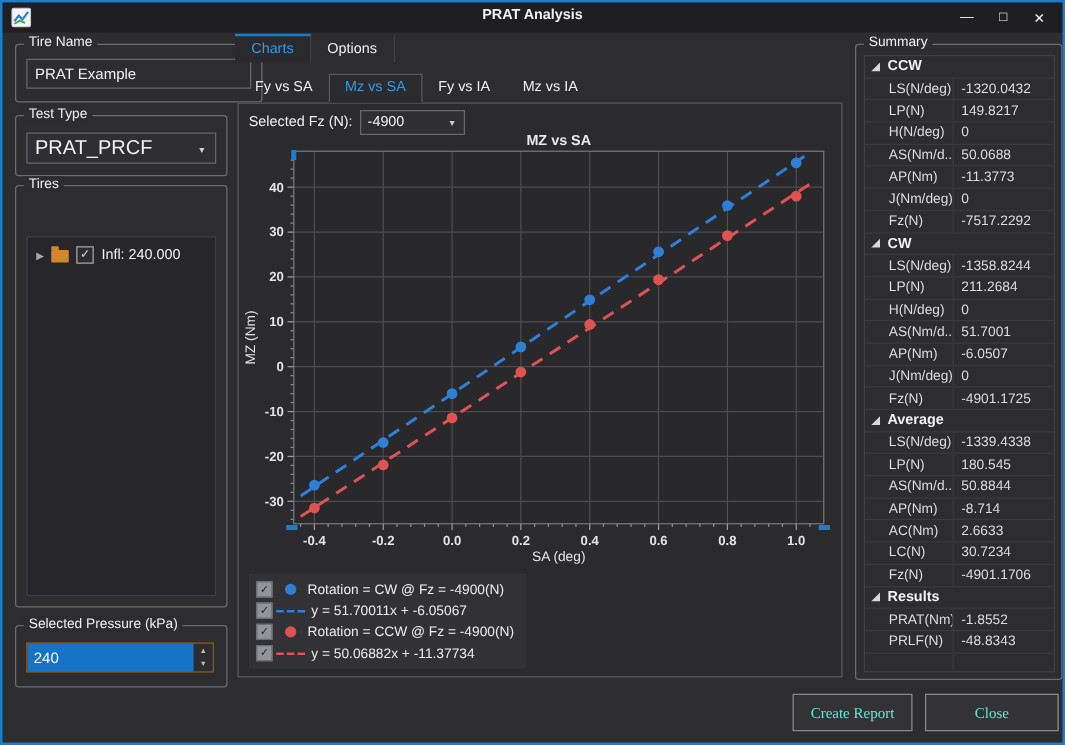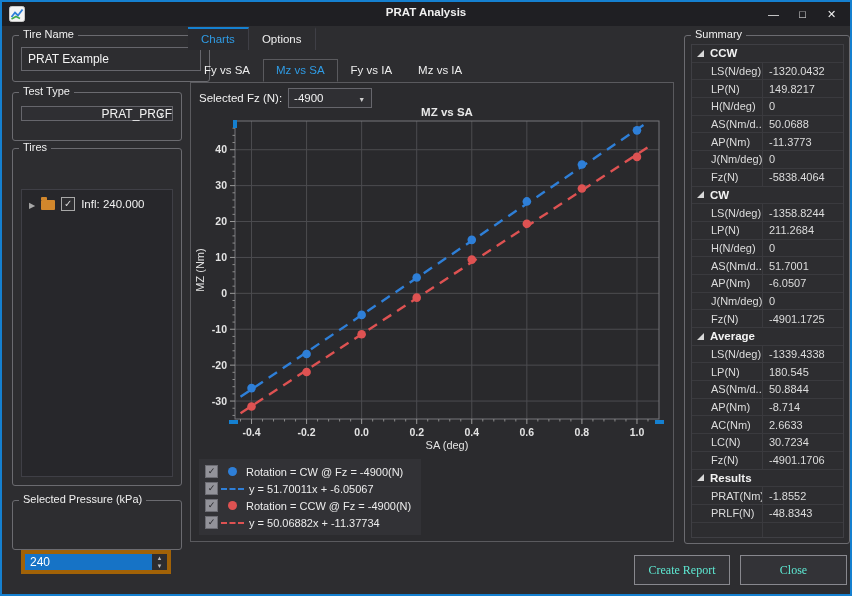--- a/index.html
+++ b/index.html
@@ -14,32 +14,32 @@
   .app-icon{position:absolute;left:7px;top:4px;width:16px;height:16px;}
   .win-title{position:absolute;left:0;right:0;top:4px;text-align:center;font-size:11.5px;font-weight:bold;color:#f0f0f0;}
   .win-controls{position:absolute;right:4px;top:0;height:24px;display:flex;align-items:center;}
   .win-btn{width:29px;text-align:center;font-size:11px;color:#f0f0f0;cursor:default;}
   
   .group{position:absolute;border:1px solid #6b6b70;border-radius:3px;}
   .group-label{position:absolute;top:-8px;left:6px;background:#2d2d30;padding:0 4px;font-size:11px;color:#f0f0f0;white-space:nowrap;}
   
   .text-input{position:absolute;left:8px;right:8px;top:11px;height:24px;border:1px solid #66666c;background:#2d2d30;
     font-size:12px;color:#f2f2f2;display:flex;align-items:center;padding-left:6px;box-sizing:border-box;}
-  .combo{position:absolute;left:8px;right:8px;top:13px;height:15px;border:1px solid #66666c;background:#2f2f33;
-    font-size:12px;color:#f2f2f2;display:flex;align-items:center;padding-left:6px;box-sizing:border-box;justify-content:flex-end;}
+  .combo{position:absolute;left:8px;right:8px;top:13px;height:25px;border:1px solid #66666c;background:#2f2f33;
+    font-size:16px;color:#f2f2f2;display:flex;align-items:center;padding-left:6px;box-sizing:border-box;}
   .combo .arrow{position:absolute;right:7px;top:50%;transform:translateY(-54%);}
   .arrow-down::before{content:"▼";font-size:7px;color:#cfcfcf;}
   .tree-panel{position:absolute;left:8px;right:8px;top:12px;bottom:8px;border:1px solid #3f3f46;background:#27272b;margin-top:28px;}
   .tree-item{display:flex;align-items:center;gap:6px;padding:7px 0 0 7px;font-size:11.5px;}
   .expander::before{content:"▶";font-size:8px;color:#a8a8a8;}
   .folder{position:relative;width:14px;height:10px;background:#d2872c;border-radius:1px;margin-top:2px;}
   .folder::before{content:"";position:absolute;top:-3px;left:0;width:6px;height:3px;background:#d2872c;border-radius:1px 1px 0 0;}
   .tree-check{width:12px;height:12px;border:1px solid #a8a8a8;background:#2d2d30;display:flex;align-items:center;justify-content:center;}
   .tree-check::before{content:"✓";font-size:10px;color:#d8d8d8;line-height:10px;}
-  .spin-input{position:absolute;left:8px;top:13px;width:150px;height:24px;border:4px solid #a16207;display:flex;box-sizing:border-box;background:#2d2d30;margin-top:36px;}
+  .spin-input{position:absolute;left:8px;top:13px;width:150px;height:24px;border:1px solid #a16207;display:flex;box-sizing:border-box;background:#2d2d30;}
   .spin-text{flex:1;background:#1673c6;color:#ffffff;font-size:12px;display:flex;align-items:center;padding-left:5px;}
   .spin-btns{width:15px;display:flex;flex-direction:column;background:#2d2d30;}
   .spin-up,.spin-down{flex:1;display:flex;align-items:center;justify-content:center;}
   .spin-up::before{content:"▲";font-size:6px;color:#b8b8b8;}
   .spin-down::before{content:"▼";font-size:6px;color:#b8b8b8;}
   
   .main-tabs{position:absolute;left:186px;top:25px;display:flex;}
   .main-tab{padding:4px 13px 5px;font-size:11.5px;color:#eeeeee;border-top:2px solid transparent;border-right:1px solid #3f3f46;}
   .main-tab.active{border-top:2px solid #1580d0;color:#2f9be4;background:#2a2a2e;}
   .sub-tabs{position:absolute;left:189px;top:57px;display:flex;z-index:3;}
@@ -335,21 +335,21 @@
         <div class="sum-row">
           <span class="lab">AP(Nm)</span>
           <span class="val">-11.3773</span>
         </div>
         <div class="sum-row">
           <span class="lab">J(Nm/deg)</span>
           <span class="val">0</span>
         </div>
         <div class="sum-row">
           <span class="lab">Fz(N)</span>
-          <span class="val">-5838.4064</span>
+          <span class="val">-7517.2292</span>
         </div>
         <div class="sum-header">
           <span class="tri"></span>
           <span class="name">CW</span>
         </div>
         <div class="sum-row">
           <span class="lab">LS(N/deg)</span>
           <span class="val">-1358.8244</span>
         </div>
         <div class="sum-row">

